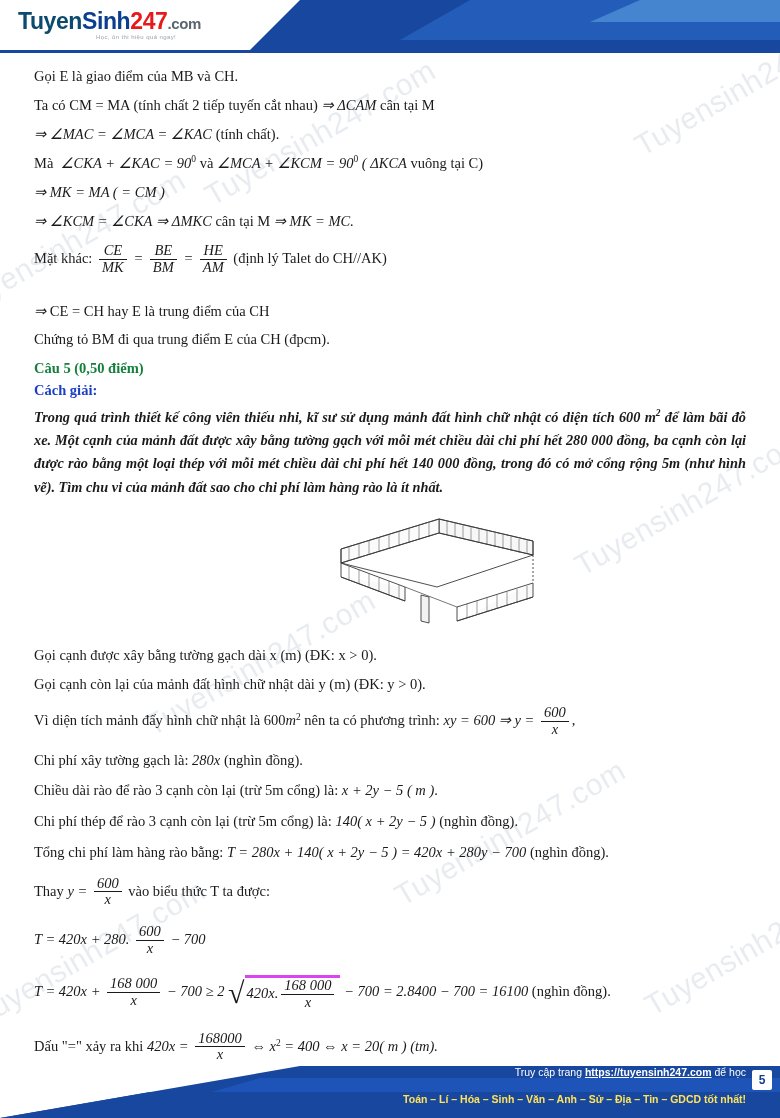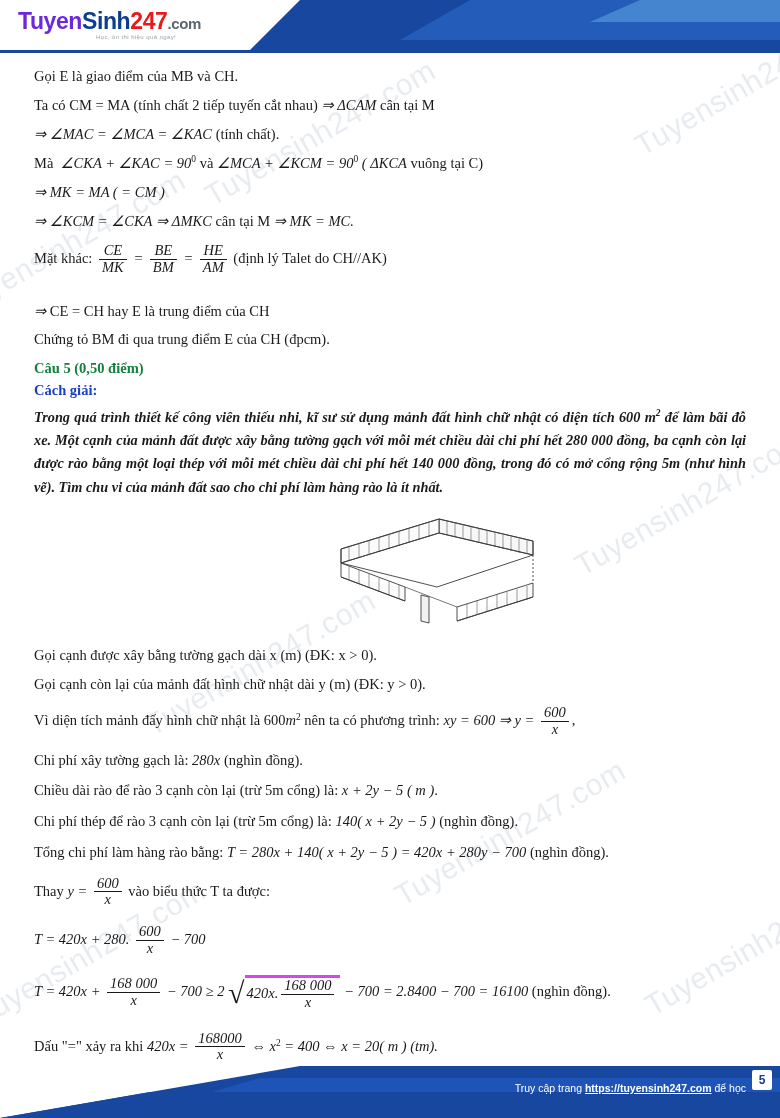--- a/index.html
+++ b/index.html
@@ -27,21 +27,21 @@
   }
   .logo {
     position: absolute;
     left: 18px; top: 8px;
     font-family: "Liberation Sans", sans-serif;
     font-weight: bold;
     font-size: 23px;
     letter-spacing: -0.4px;
     white-space: nowrap;
   }
-  .logo .tuyen { color: #6d28d9; }
+  .logo .tuyen { color: #0c4a6e; }
   .logo .sinh { color: #0b3e8f; }
   .logo .num { color: #e8191b; }
   .logo .dotcom { color: #5b6670; font-size: 15px; text-align: right; }
   .logo-sub {
     position: absolute;
     left: 96px; top: 34px;
     font-family: "Liberation Sans", sans-serif;
     font-size: 6px;
     color: #9aa3ab;
     letter-spacing: 0.4px;
@@ -126,21 +126,21 @@
   .footer {
     position: absolute;
     left: 0; bottom: 0;
     width: 780px; height: 52px;
   }
   .footer-blue {
     position: absolute; left: 0; bottom: 0; width: 780px; height: 52px;
   }
   .footer-line1 {
     position: absolute;
-    right: 34px; top: 16px;
+    right: 34px; top: 0;
     font-family: "Liberation Sans", sans-serif;
     font-size: 10.5px;
     color: #ffffff;
     white-space: nowrap;
   }
   .footer-line1 .u { text-decoration: underline; font-weight: bold; }
   .footer-line2 {
     position: absolute;
     right: 34px; top: 27px;
     font-family: "Liberation Sans", sans-serif;
@@ -422,14 +422,15 @@
 
 <div class="footer">
   <svg class="footer-blue" width="780" height="52">
     <path d="M0,52 L780,52 L780,0 L300,0 Z" fill="#17479e"></path>
     <path d="M120,52 L780,52 L780,12 L260,12 Z" fill="#1e54b8"></path>
     <path d="M0,52 L780,52 L780,26 L150,26 Z" fill="#17479e"></path>
   </svg>
   <div class="footer-line1">
     <span>Truy cập trang </span><span class="u">https://tuyensinh247.com</span><span> để học</span>
   </div>
+  <div class="footer-line2">Toán – Lí – Hóa – Sinh – Văn – Anh – Sử – Địa – Tin – GDCD tốt nhất!</div>
   <div class="pagenum">5</div>
 </div>
 
 </body></html>

